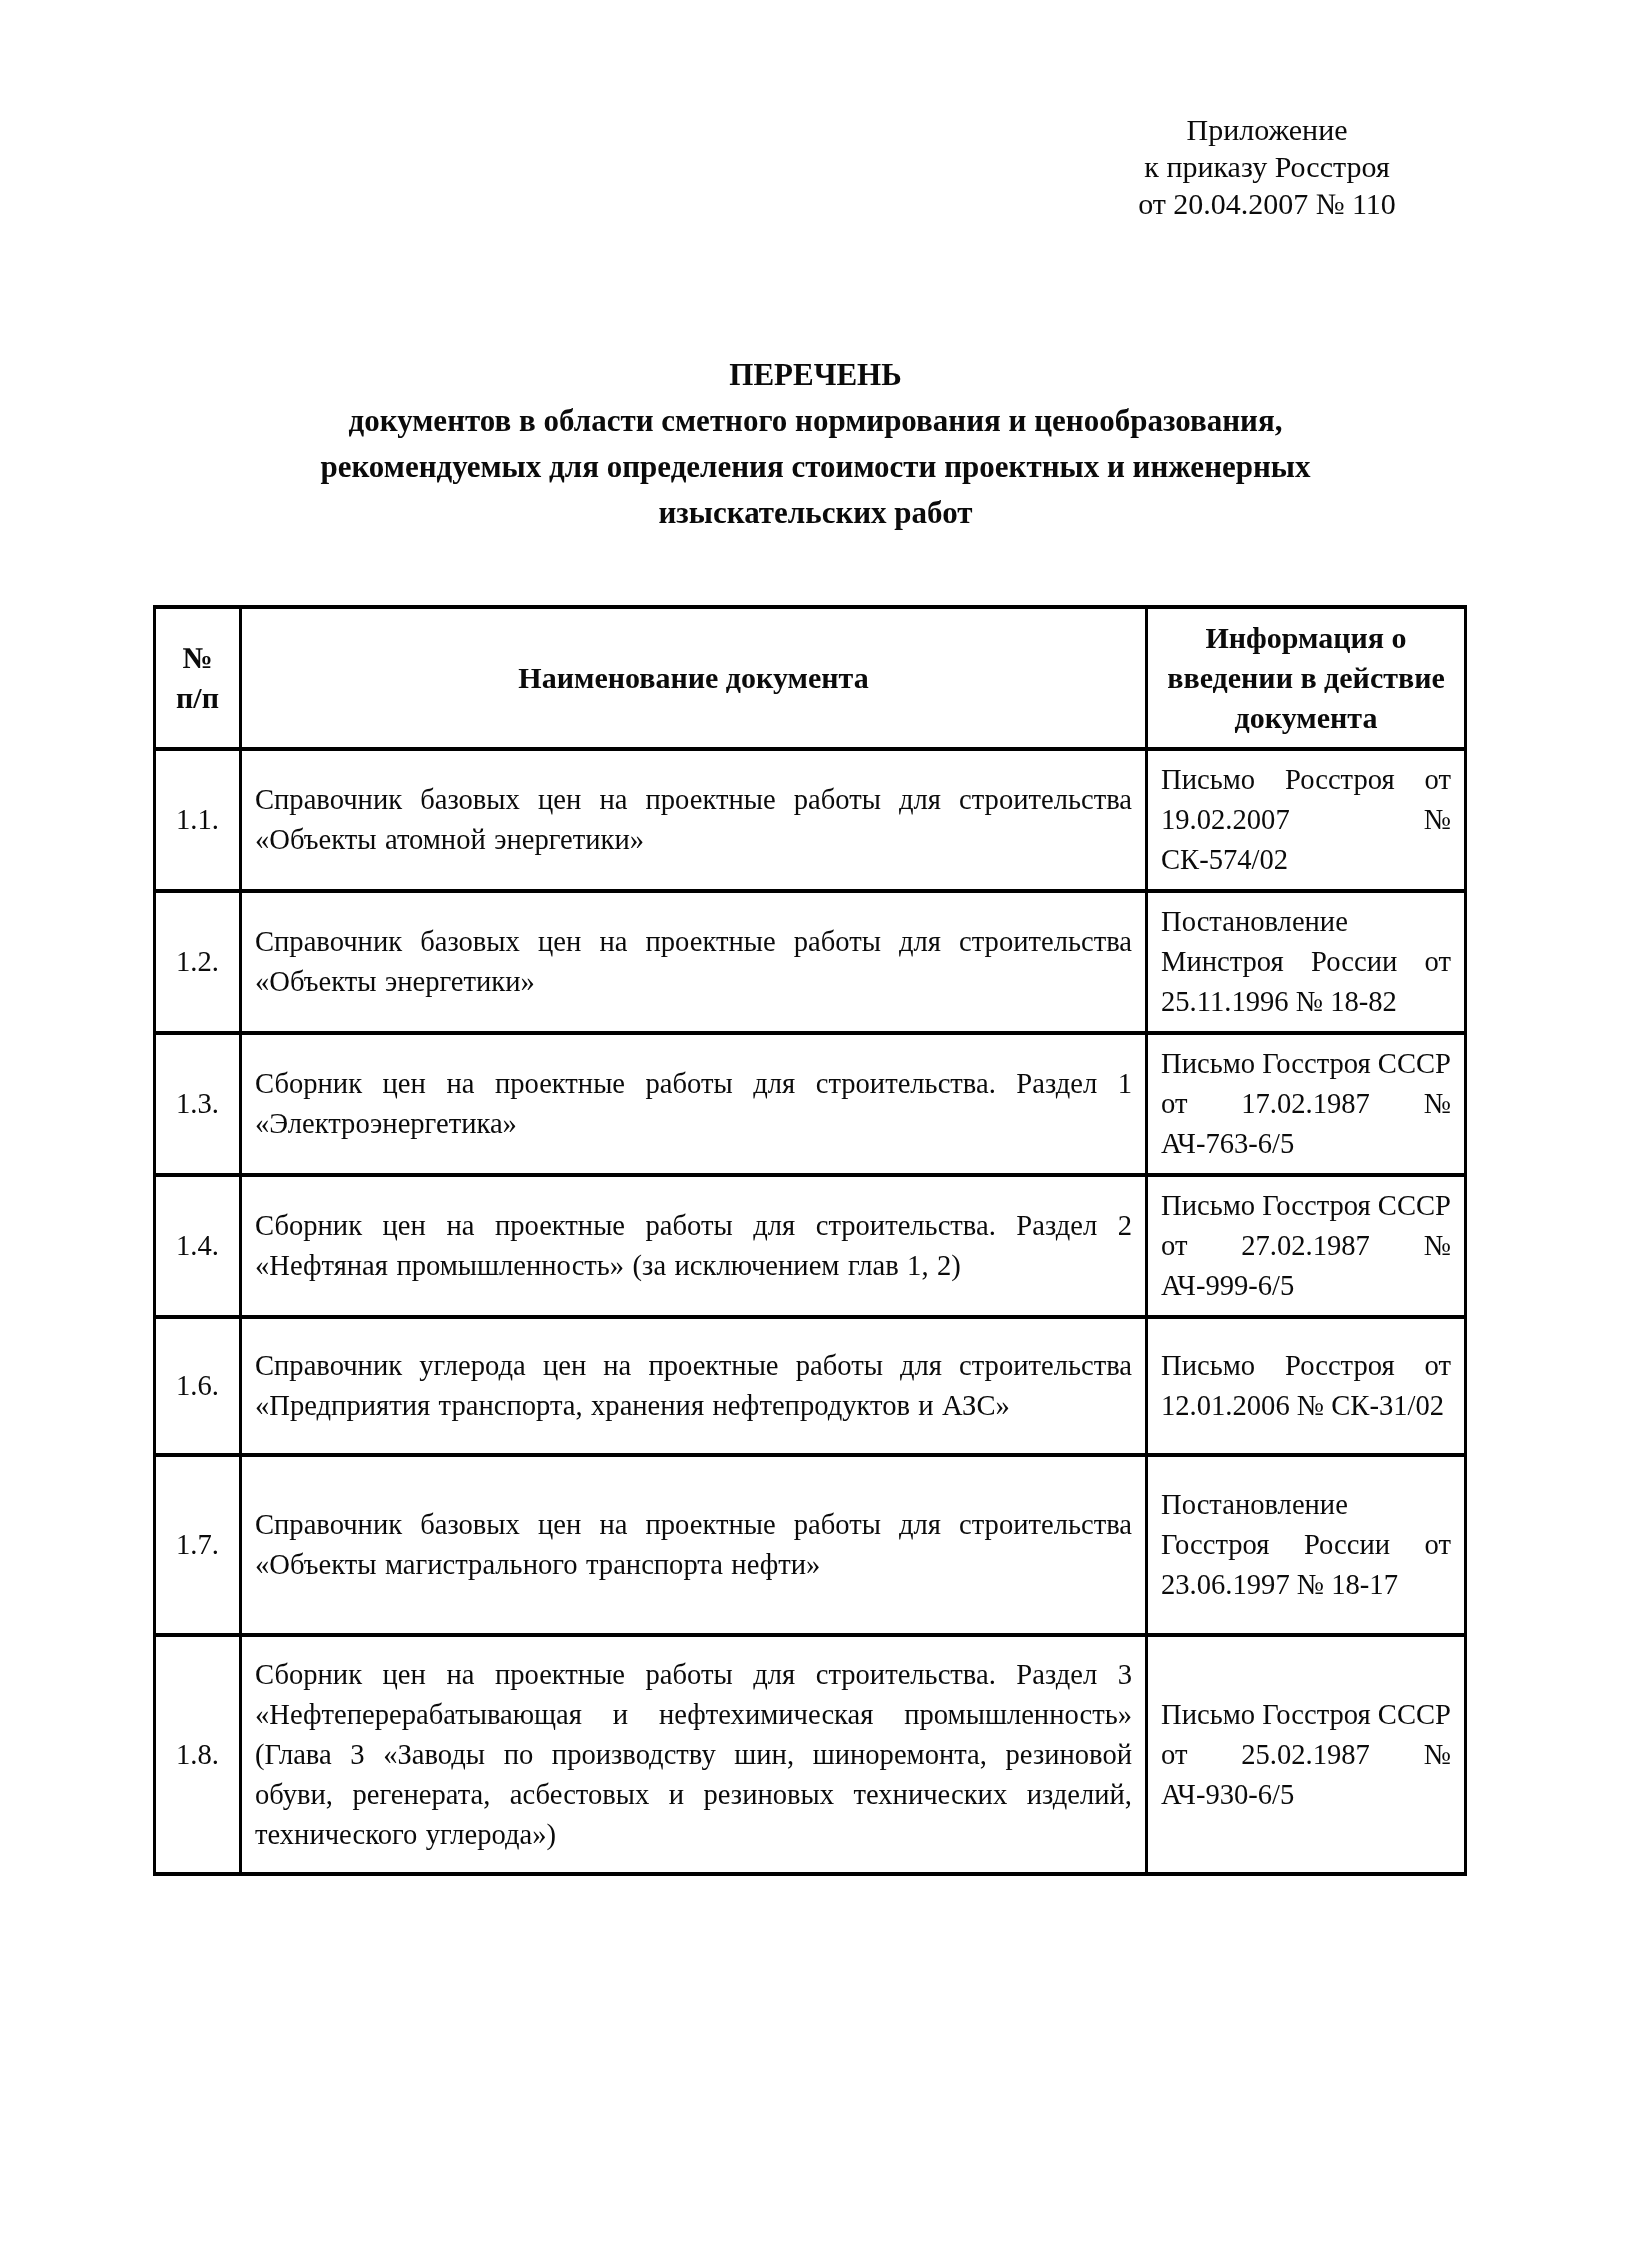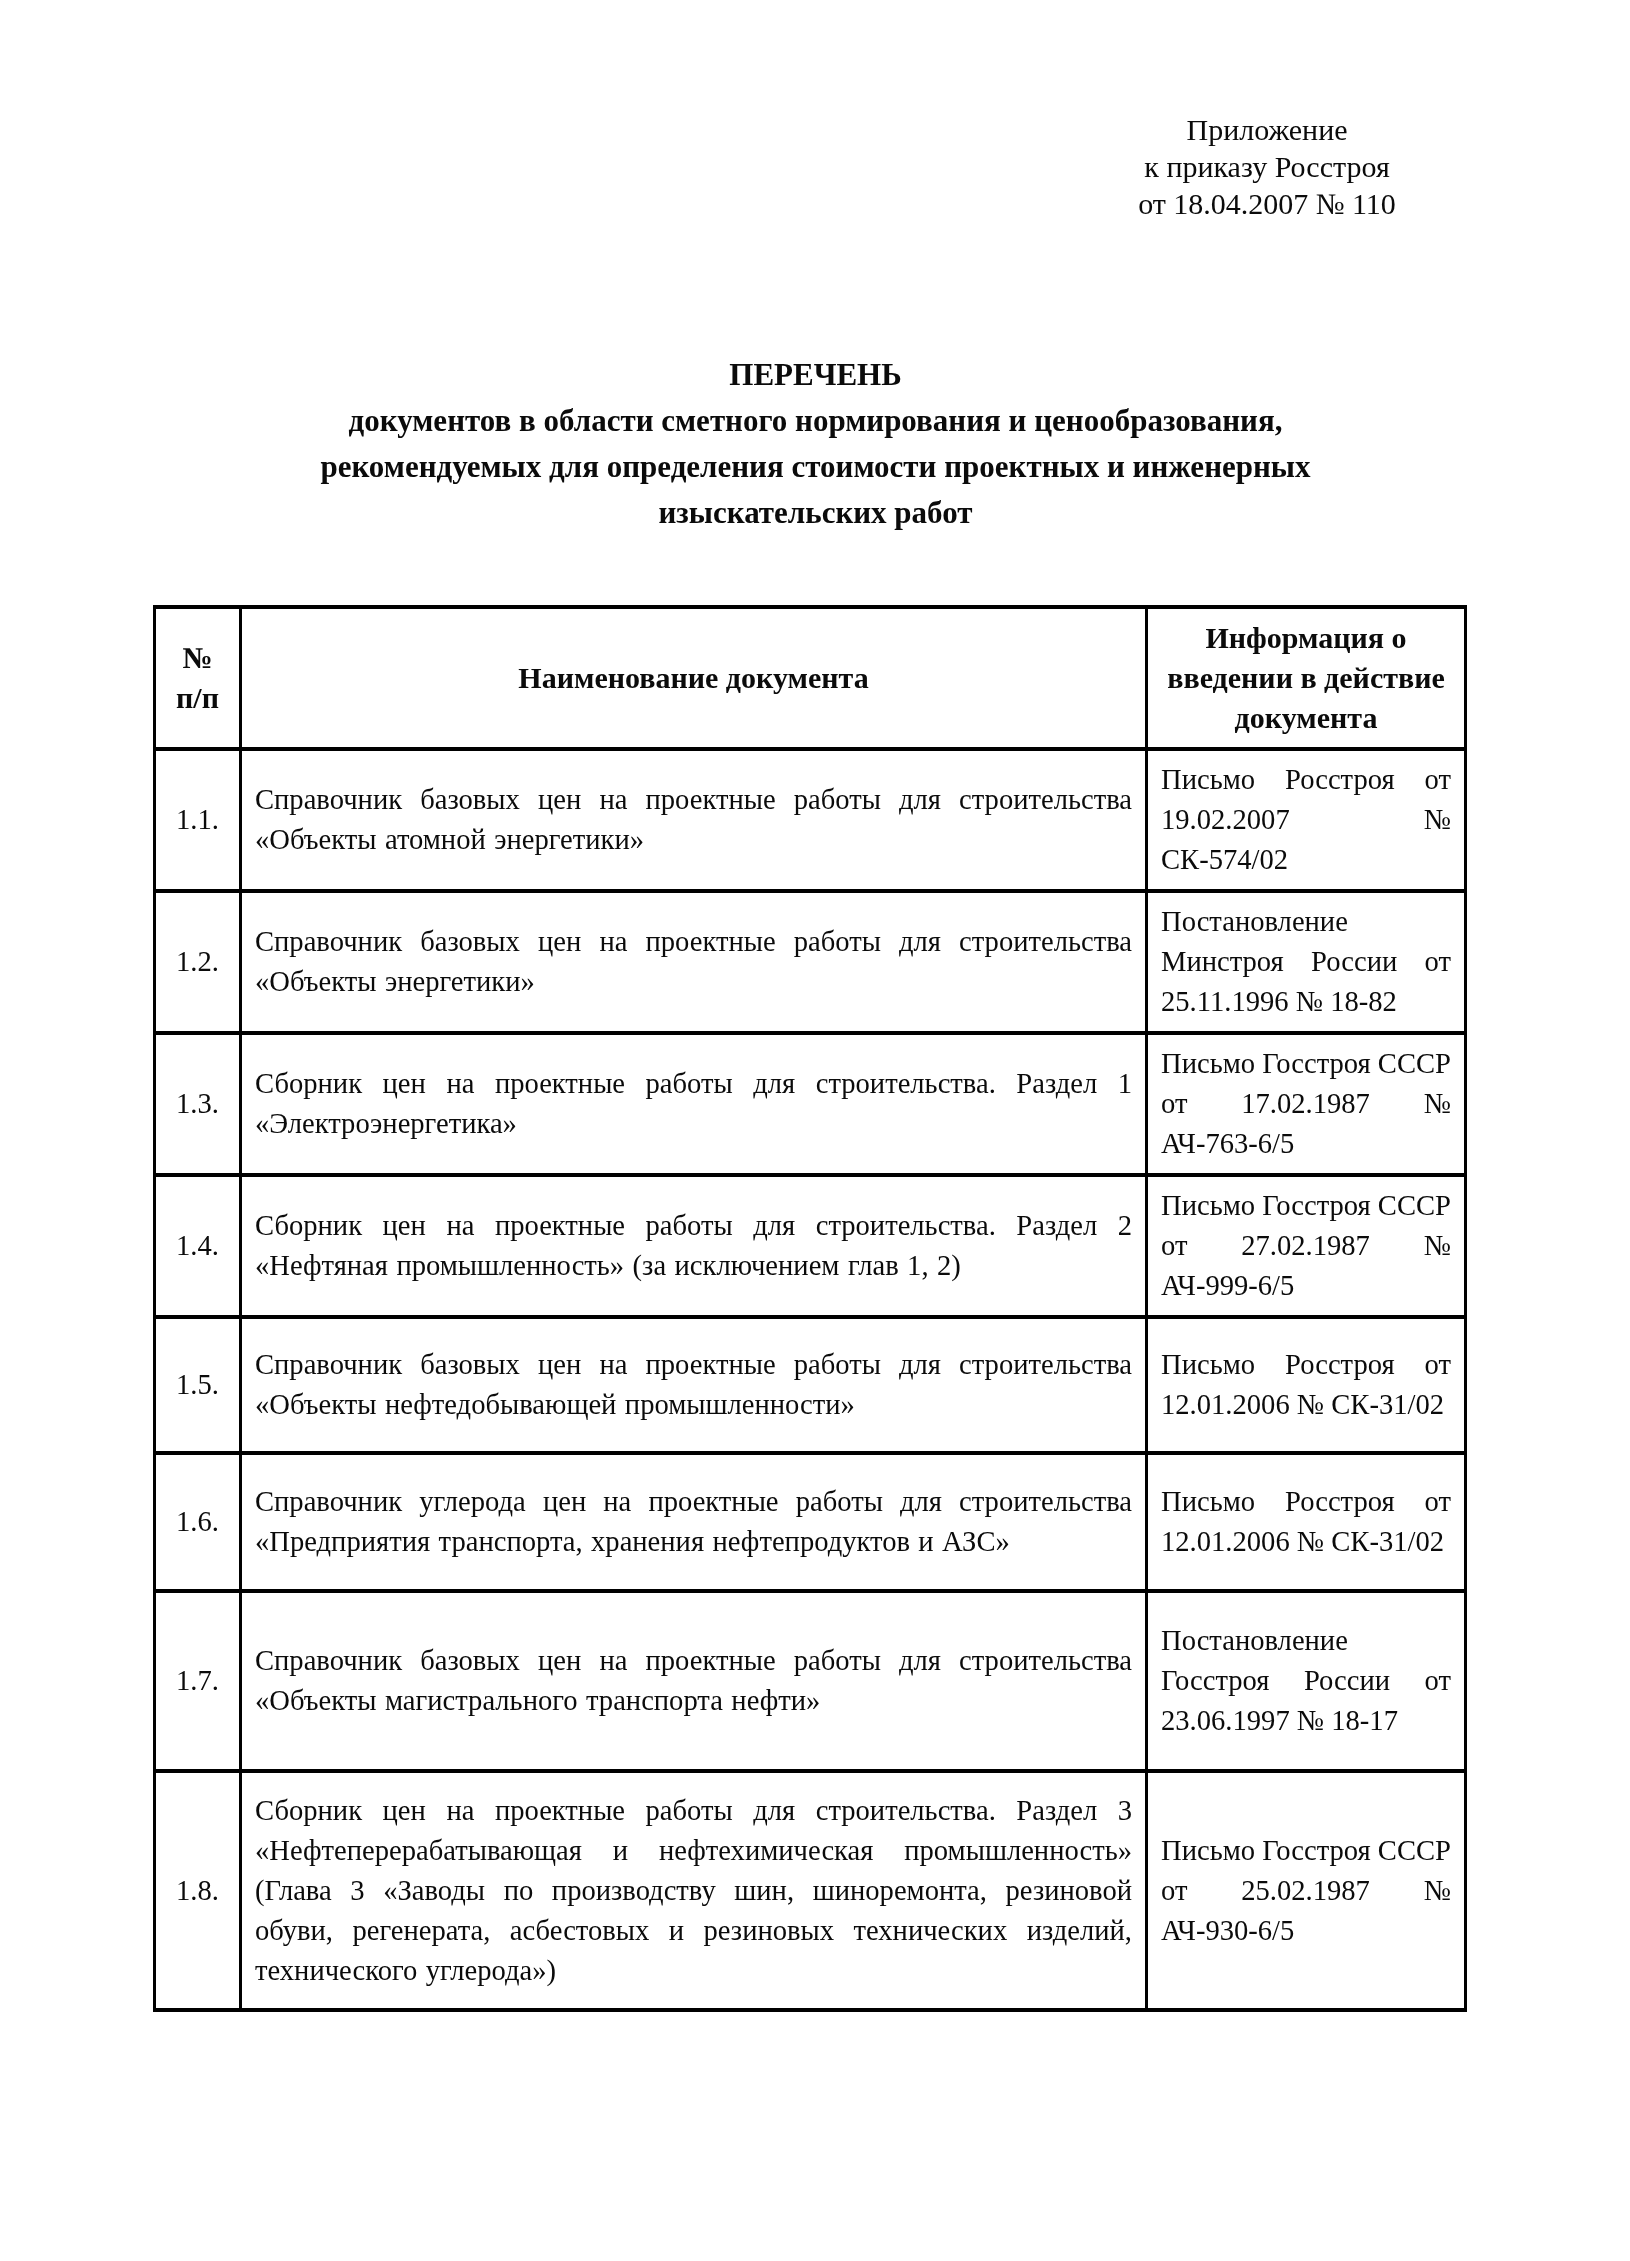--- a/index.html
+++ b/index.html
@@ -90,21 +90,21 @@
     font-size: 30.5px;
     line-height: 49px;
   }
 </style>
 </head>
 <body>
 
 <div class="page-header">
   <div>Приложение</div>
   <div>к приказу Росстроя</div>
-  <div>от 18.04.2007 № 110</div>
+  <div>от 20.04.2007 № 110</div>
 </div>
 
 <div class="title-block">
   <div>ПЕРЕЧЕНЬ</div>
   <div>документов в области сметного нормирования и ценообразования,</div>
   <div>рекомендуемых для определения стоимости проектных и инженерных</div>
   <div>изыскательских работ</div>
 </div>
 
 <table class="doc-table">
@@ -135,25 +135,20 @@
     <tr style="height:141px">
       <td class="col-num">1.3.</td>
       <td class="col-name">Сборник цен на проектные работы для строительства. Раздел 1 «Электроэнергетика»</td>
       <td class="col-info">Письмо Госстроя СССР от 17.02.1987 № АЧ-763-6/5</td>
     </tr>
     <tr style="height:140px">
       <td class="col-num">1.4.</td>
       <td class="col-name">Сборник цен на проектные работы для строительства. Раздел 2 «Нефтяная промышленность» (за исключением глав 1, 2)</td>
       <td class="col-info">Письмо Госстроя СССР от 27.02.1987 № АЧ-999-6/5</td>
     </tr>
-    <tr style="height:136px">
-      <td class="col-num">1.5.</td>
-      <td class="col-name">Справочник базовых цен на проектные работы для строительства «Объекты нефтедобывающей промышленности»</td>
-      <td class="col-info">Письмо Росстроя от 12.01.2006 № СК-31/02</td>
-    </tr>
     <tr style="height:138px">
       <td class="col-num">1.6.</td>
       <td class="col-name">Справочник углерода цен на проектные работы для строительства «Предприятия транспорта, хранения нефтепродуктов и АЗС»</td>
       <td class="col-info">Письмо Росстроя от 12.01.2006 № СК-31/02</td>
     </tr>
     <tr style="height:180px">
       <td class="col-num">1.7.</td>
       <td class="col-name">Справочник базовых цен на проектные работы для строительства «Объекты магистрального транспорта нефти»</td>
       <td class="col-info">Постановление Госстроя России от 23.06.1997 № 18-17</td>
     </tr>

